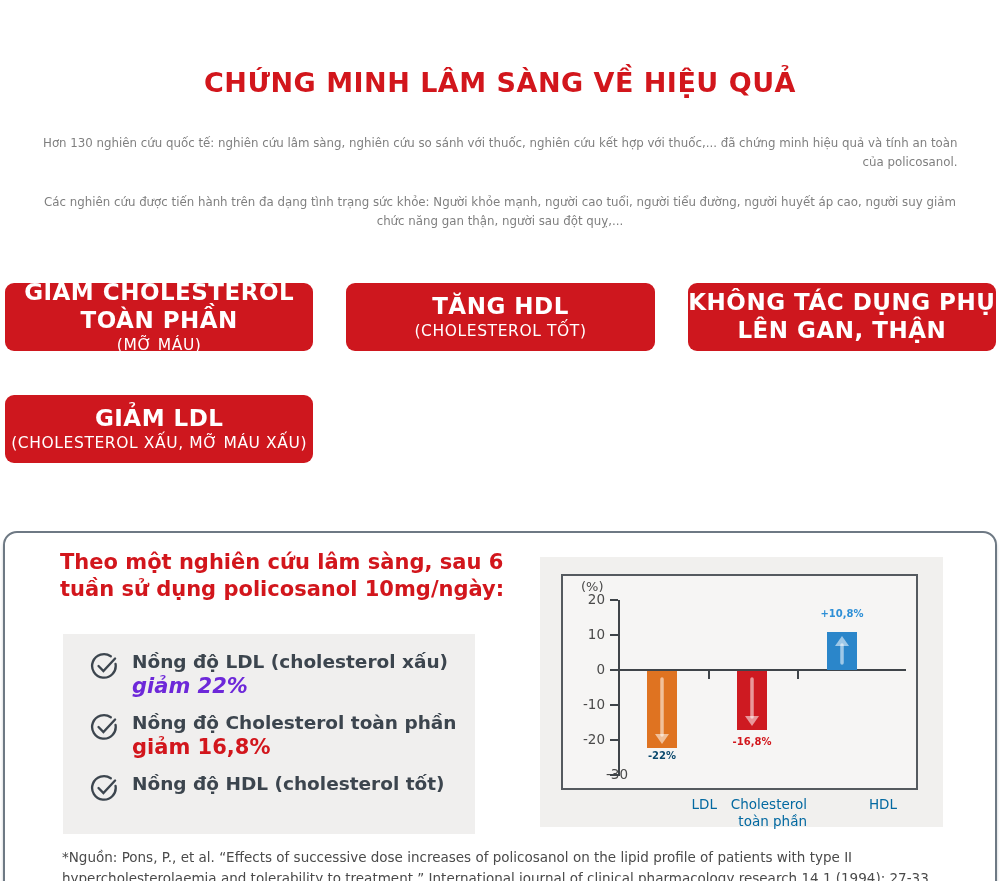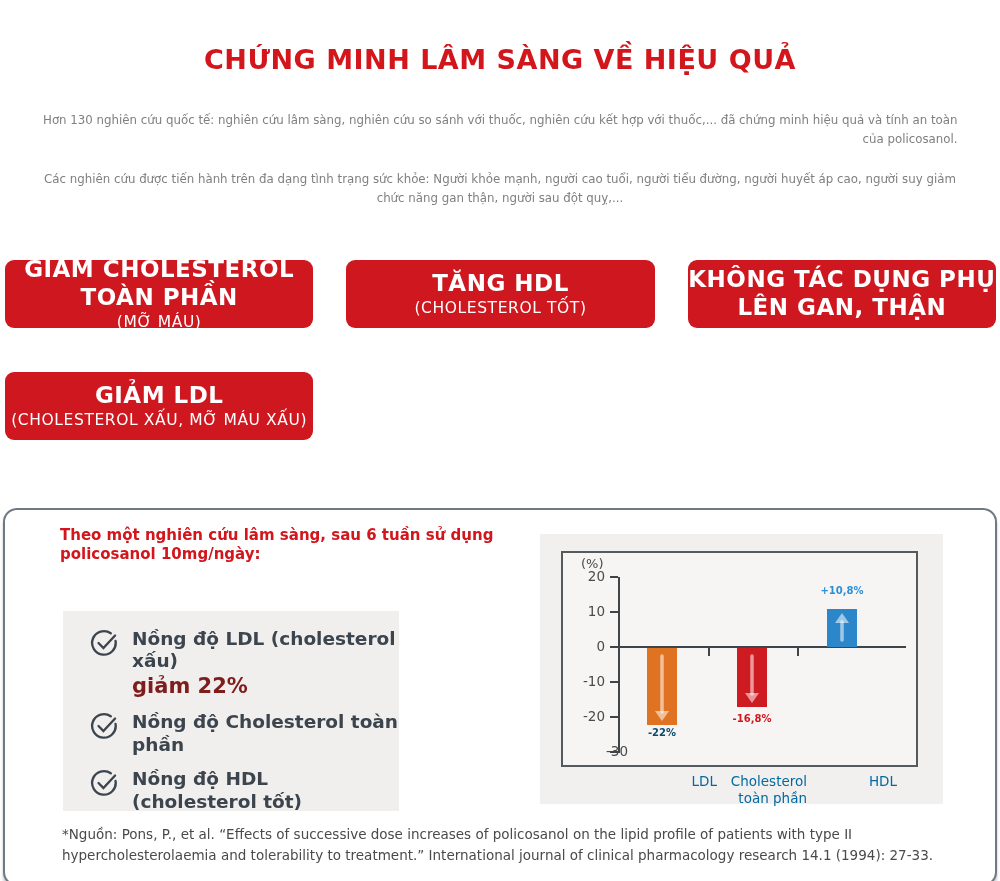--- a/index.html
+++ b/index.html
@@ -2,21 +2,21 @@
 <html><head>
 <meta charset="utf-8">
 <style>
   html,body{margin:0;padding:0;}
   body{
     width:1000px;height:881px;background:#ffffff;position:relative;overflow:hidden;
     font-family:"DejaVu Sans","Liberation Sans",sans-serif;
     -webkit-font-smoothing:antialiased;
   }
   .page-title{
-    margin:44px auto 0;text-align:center;color:#D2161C;
+    margin:67px auto 0;text-align:center;color:#D2161C;
     font-size:27px;font-weight:bold;letter-spacing:.5px;
   }
   .intro-p{
     margin:0 auto;text-align:center;color:#7F7F7F;
     font-size:11.8px;line-height:1.6;width:915px;
   }
   .intro-p.first{margin-top:36px;text-align:right;}
   .intro-p.second{margin-top:21px;}
   .benefits{
     display:grid;grid-template-columns:1fr 1fr 1fr;column-gap:33px;row-gap:44px;
@@ -29,24 +29,24 @@
   }
   .benefit-title{font-size:23px;font-weight:bold;letter-spacing:.5px;line-height:1.18;max-width:430px;}
   .benefit-sub{font-size:15.5px;font-weight:normal;margin-top:2px;letter-spacing:.6px;}
   .study-card{
     position:relative;margin:68px 3px 0;height:378px;box-sizing:border-box;
     border:2px solid #6E7984;border-radius:14px;background:#ffffff;
     box-shadow:0 4px 3px rgba(95,105,115,.38);
   }
   .study-heading{
     position:absolute;left:55px;top:16px;width:460px;
-    color:#D2161C;font-size:15px;font-weight:bold;line-height:1.32;
+    color:#D2161C;font-size:21px;font-weight:bold;line-height:1.32;
   }
   .findings{
-    position:absolute;left:58px;top:101px;width:336px;height:200px;
+    position:absolute;left:58px;top:101px;width:412px;height:200px;
     background:#F0EFEE;box-sizing:border-box;padding:17px 0 0 27px;
   }
   .finding{display:flex;margin-bottom:12px;}
   .finding-icon{width:28px;height:28px;margin-right:14px;flex:0 0 28px;margin-top:1px;}
   .finding-label{font-size:18.5px;font-weight:bold;color:#3C454E;line-height:1.22;}
   .finding-value{font-size:21px;font-weight:bold;line-height:1.22;margin-top:1px;}
   .chart-panel{
     position:absolute;left:535px;top:24px;width:403px;height:270px;background:#F1F0EE;
   }
   .chart-plot{
@@ -94,30 +94,31 @@
   <div class="study-heading">Theo một nghiên cứu lâm sàng, sau 6 tuần sử dụng policosanol 10mg/ngày:</div>
 
   <div class="findings">
     <div class="finding">
       <svg class="finding-icon" viewBox="0 0 24 24">
         <path d="M17.8 3.7 A10.1 10.1 0 1 0 21.9 10.3" fill="none" stroke="#3C454E" stroke-width="2" stroke-linecap="round"></path>
         <path d="M7.3 12 l4.2 4.4 L21.5 5.6" fill="none" stroke="#3C454E" stroke-width="2" stroke-linecap="round"></path>
       </svg>
       <div>
         <div class="finding-label">Nồng độ LDL (cholesterol xấu)</div>
-        <div class="finding-value" style="color: #7f1d1d;">giảm 22%</div>
+        <div class="finding-value" style="color: #6d28d9; font-style: italic;">giảm 22%</div>
       </div>
     </div>
     <div class="finding">
       <svg class="finding-icon" viewBox="0 0 24 24">
         <path d="M17.8 3.7 A10.1 10.1 0 1 0 21.9 10.3" fill="none" stroke="#3C454E" stroke-width="2" stroke-linecap="round"></path>
         <path d="M7.3 12 l4.2 4.4 L21.5 5.6" fill="none" stroke="#3C454E" stroke-width="2" stroke-linecap="round"></path>
       </svg>
       <div>
         <div class="finding-label">Nồng độ Cholesterol toàn phần</div>
+        <div class="finding-value" style="color: rgb(210, 22, 28);">giảm 16,8%</div>
       </div>
     </div>
     <div class="finding">
       <svg class="finding-icon" viewBox="0 0 24 24">
         <path d="M17.8 3.7 A10.1 10.1 0 1 0 21.9 10.3" fill="none" stroke="#3C454E" stroke-width="2" stroke-linecap="round"></path>
         <path d="M7.3 12 l4.2 4.4 L21.5 5.6" fill="none" stroke="#3C454E" stroke-width="2" stroke-linecap="round"></path>
       </svg>
       <div>
         <div class="finding-label">Nồng độ HDL (cholesterol tốt)</div>
       </div>

